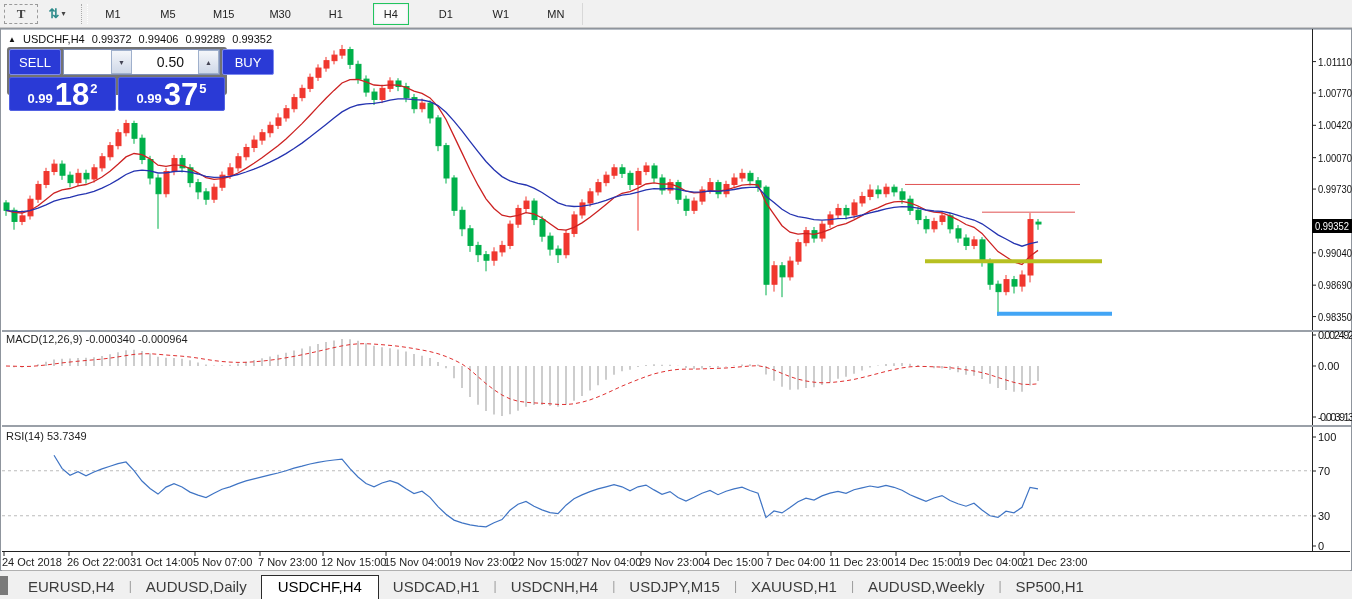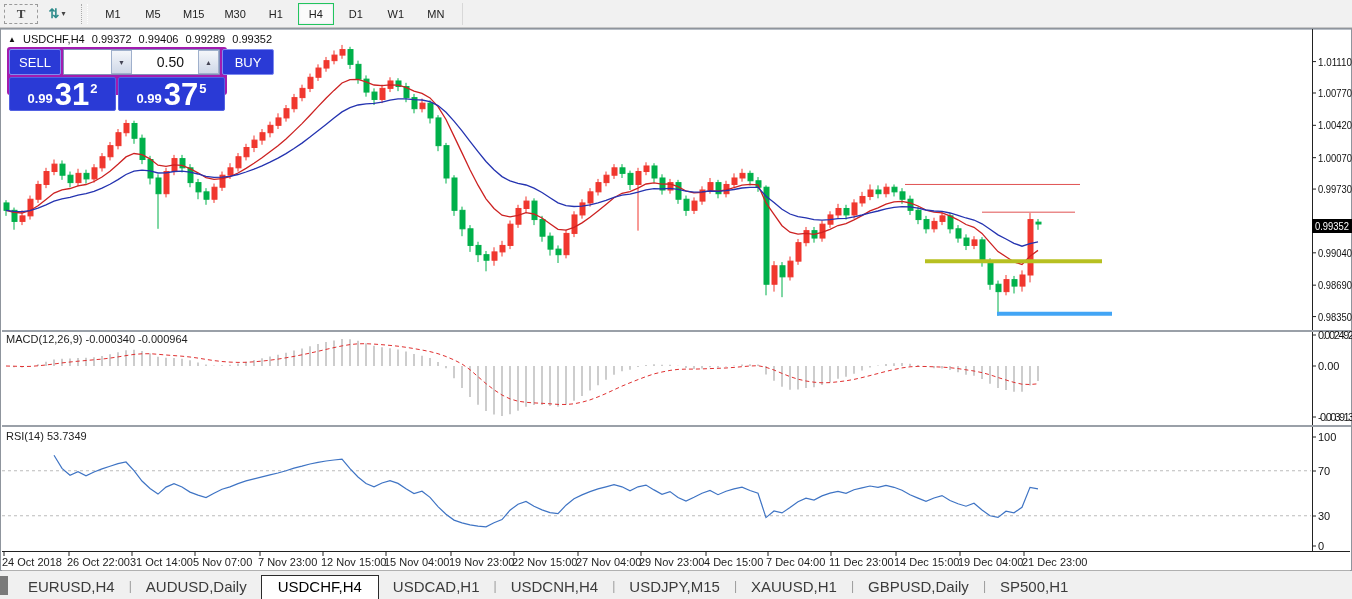--- a/index.html
+++ b/index.html
@@ -22,21 +22,21 @@
 
   
   #chartwin{position:absolute;left:0;top:28px;width:1352px;height:543px;background:#ffffff;
     border:1px solid #8f959d;box-sizing:border-box;}
   #chartsvg{position:absolute;left:0;top:0;}
   #charttitle{position:absolute;left:8px;top:33px;font-size:11px;color:#111;white-space:nowrap;}
   #charttitle .tri{font-size:8px;position:relative;top:-1px;margin-right:4px;}
   #charttitle span{margin-right:4px;}
 
   
-  #tradepanel{position:absolute;left:7px;top:47px;width:220px;height:48px;background:#a21caf;
+  #tradepanel{position:absolute;left:7px;top:47px;width:220px;height:48px;background:#737373;
     border-radius:3px;padding:2px;box-sizing:border-box;}
   #tp-row1{display:flex;height:26px;gap:2px;}
   .tp-btn{flex:0 0 50px;background:#2a3ad6;border:1px solid #7e8bf0;border-radius:2px;color:#fff;
     font-size:13px;display:flex;align-items:center;justify-content:center;cursor:pointer;}
   #volbox{flex:1;display:flex;border:1px solid #8090b8;background:#fff;border-radius:1px;padding-left:47px;}
   .spin{width:19px;background:linear-gradient(#f4f6fa,#cfd8e8);border:1px solid #9fb0cc;color:#445;
     font-size:7px;display:flex;align-items:center;justify-content:center;cursor:pointer;}
   #volinput{flex:1;border:none;outline:none;font-size:14px;text-align:right;padding-right:14px;width:50px;
     font-family:"Liberation Sans",sans-serif;color:#111;}
   #tp-row2{display:flex;height:34px;gap:2px;margin-top:2px;}
@@ -60,21 +60,21 @@
 
 <div id="app">
 
   <div id="toolbar">
     <div class="tool-btn" id="texttool">T</div>
     <div class="tool-btn">
       <span id="arrows-icon">⇅</span>
       <span class="caret">▾</span>
     </div>
     <div class="grip"></div>
-    <div id="tfbtns" style="display:flex;gap:4px;">
+    <div id="tfbtns" style="display:flex;gap:19px;">
         <div class="tool-btn tf">M1</div>
         <div class="tool-btn tf">M5</div>
         <div class="tool-btn tf">M15</div>
         <div class="tool-btn tf">M30</div>
         <div class="tool-btn tf">H1</div>
         <div class="tool-btn tf active">H4</div>
         <div class="tool-btn tf">D1</div>
         <div class="tool-btn tf">W1</div>
         <div class="tool-btn tf">MN</div>
       </div>
@@ -574,21 +574,21 @@
       <div id="volbox">
         <div class="spin">▼</div>
         <input id="volinput" value="0.50" style="">
         <div class="spin">▲</div>
       </div>
       <div class="tp-btn">BUY</div>
     </div>
     <div id="tp-row2">
       <div class="price-big">
         <span class="frac">0.99</span>
-        <span class="big">31</span>
+        <span class="big">18</span>
         <span class="sup">2</span>
       </div>
       <div class="price-big">
         <span class="frac">0.99</span>
         <span class="big">37</span>
         <span class="sup">5</span>
       </div>
     </div>
   </div>
 
@@ -599,17 +599,17 @@
       <div class="tab">AUDUSD,Daily</div>
       <div class="tab active">USDCHF,H4</div>
       <div class="tab">USDCAD,H1</div>
       <span class="tabsep">|</span>
       <div class="tab">USDCNH,H4</div>
       <span class="tabsep">|</span>
       <div class="tab">USDJPY,M15</div>
       <span class="tabsep">|</span>
       <div class="tab">XAUUSD,H1</div>
       <span class="tabsep">|</span>
-      <div class="tab">GBPUSD,Daily</div>
+      <div class="tab">AUDUSD,Weekly</div>
       <span class="tabsep">|</span>
       <div class="tab">SP500,H1</div>
     </div>
 </div>
 
 </body></html>

